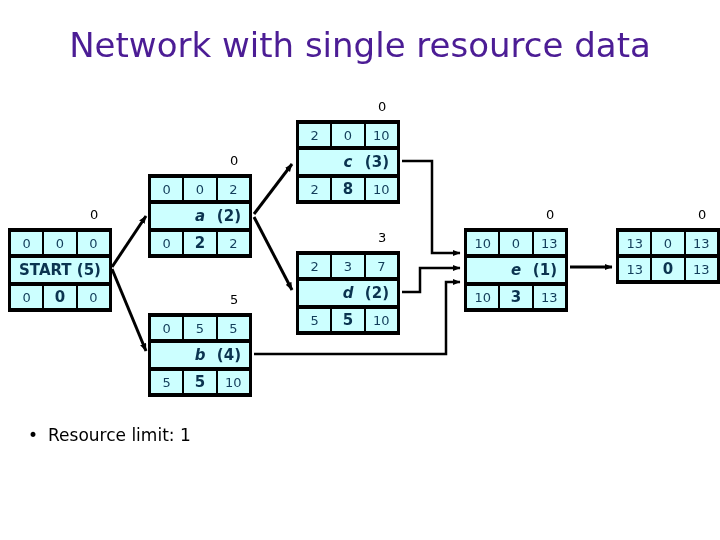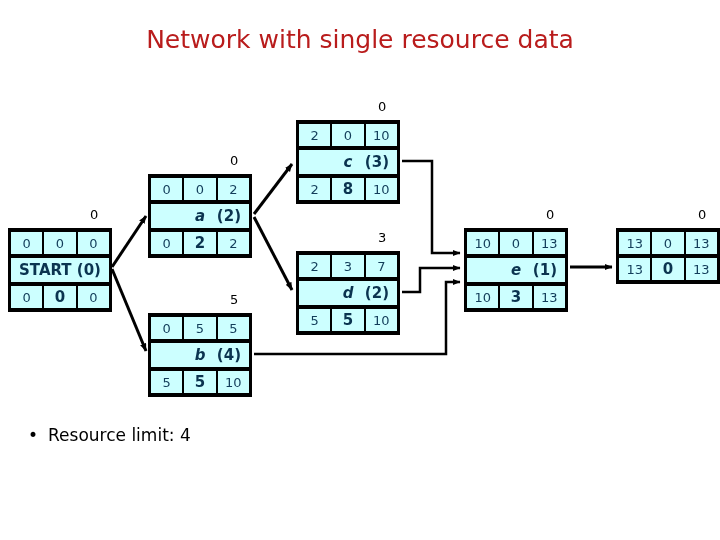--- a/index.html
+++ b/index.html
@@ -3,21 +3,21 @@
 <meta charset="utf-8">
 <style>
   html,body{margin:0;padding:0;}
   body{
     width:720px;height:540px;background:#ffffff;
     font-family:"DejaVu Sans","Liberation Sans",sans-serif;
     position:relative;overflow:hidden;
   }
   #title{
     position:absolute;left:0;top:25px;width:720px;text-align:center;
-    font-size:25px;color:#b91c1c;font-weight:400;letter-spacing:0px;
+    font-size:34px;color:#4c1d95;font-weight:400;letter-spacing:0px;
   }
   #canvas{position:absolute;left:0;top:0;width:720px;height:540px;}
   svg.edges{position:absolute;left:0;top:0;width:720px;height:540px;}
 
   .node{
     position:absolute;border:2px solid #000;background:#000;
     box-sizing:border-box;
   }
   .nrow{display:flex;height:26px;}
   .cell{
@@ -76,21 +76,21 @@
     <path d="M570,267 L612,267" stroke="#000" stroke-width="3" fill="none" marker-end="url(#ah)"></path>
   </svg>
 
 <div class="node" style="left: 8px; top: 228px; width: 104px;">
       <div class="nrow">
         <div class="cell small">0</div>
         <div class="cell small">0</div>
         <div class="cell small">0</div>
       </div>
       <div class="midrow">
-        <span class="plain">START (0)</span>
+        <span class="plain">START (5)</span>
       </div>
       <div class="nrow">
         <div class="cell small">0</div>
         <div class="cell b">0</div>
         <div class="cell small">0</div>
       </div>
     </div>
     <div class="elabel" style="left: 90px; top: 207px;">0</div>
     <div class="node" style="left: 148px; top: 174px; width: 104px;">
       <div class="nrow">
@@ -187,14 +187,14 @@
         <div class="cell small">13</div>
         <div class="cell b">0</div>
         <div class="cell small">13</div>
       </div>
     </div>
     <div class="elabel" style="left: 698px; top: 207px;">0</div>
   </div>
 
 <div id="bullet">
   <span class="dot">•</span>
-  <span>Resource limit: 4</span>
+  <span>Resource limit: 1</span>
 </div>
 
 </body></html>

